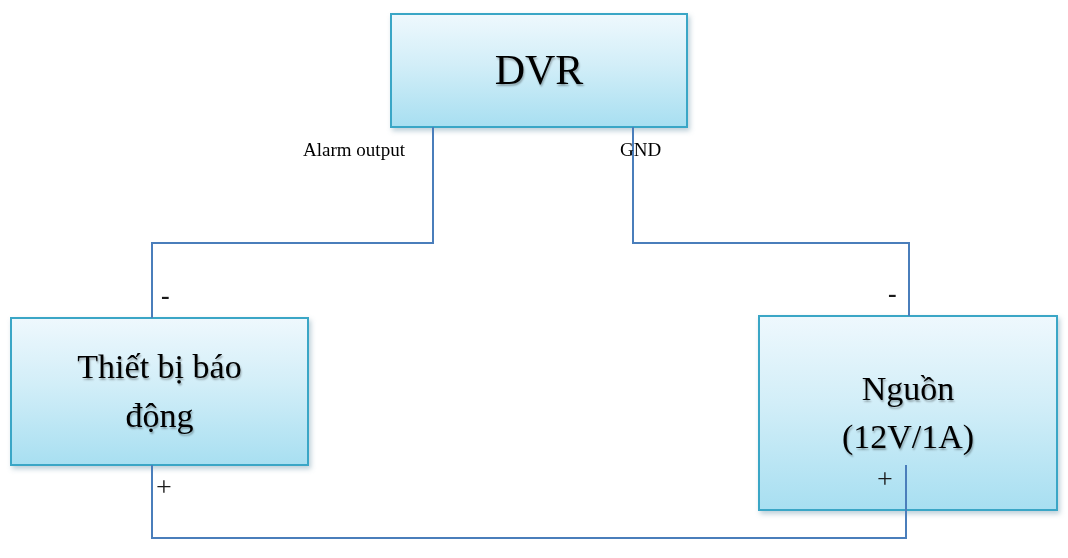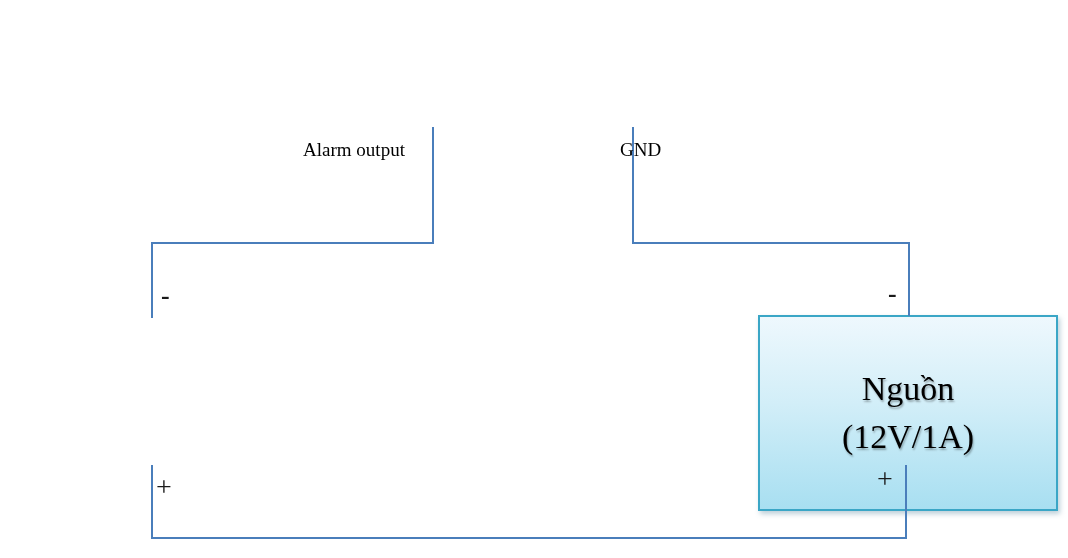--- a/index.html
+++ b/index.html
@@ -73,21 +73,28 @@
   .t-minus-alarm { left: 161px; top: 283px; }
   .t-minus-power { left: 888px; top: 281px; }
   .t-plus-alarm  { left: 156px; top: 473px; }
   .t-plus-power  { left: 877px; top: 465px; }
 </style>
 </head>
 <body>
 
 <div class="canvas">
 
+  <div class="node dvr-node">
+    <span class="node-label">DVR</span>
+  </div>
 
+  <div class="node alarm-node">
+    <span class="node-label">Thiết bị báo
+động</span>
+  </div>
 
   <div class="node power-node">
     <span class="node-label">Nguồn
 (12V/1A)</span>
   </div>
 
   <div class="wire v w-alarm-v1"></div>
   <div class="wire h w-alarm-h"></div>
   <div class="wire v w-alarm-v2"></div>
 

